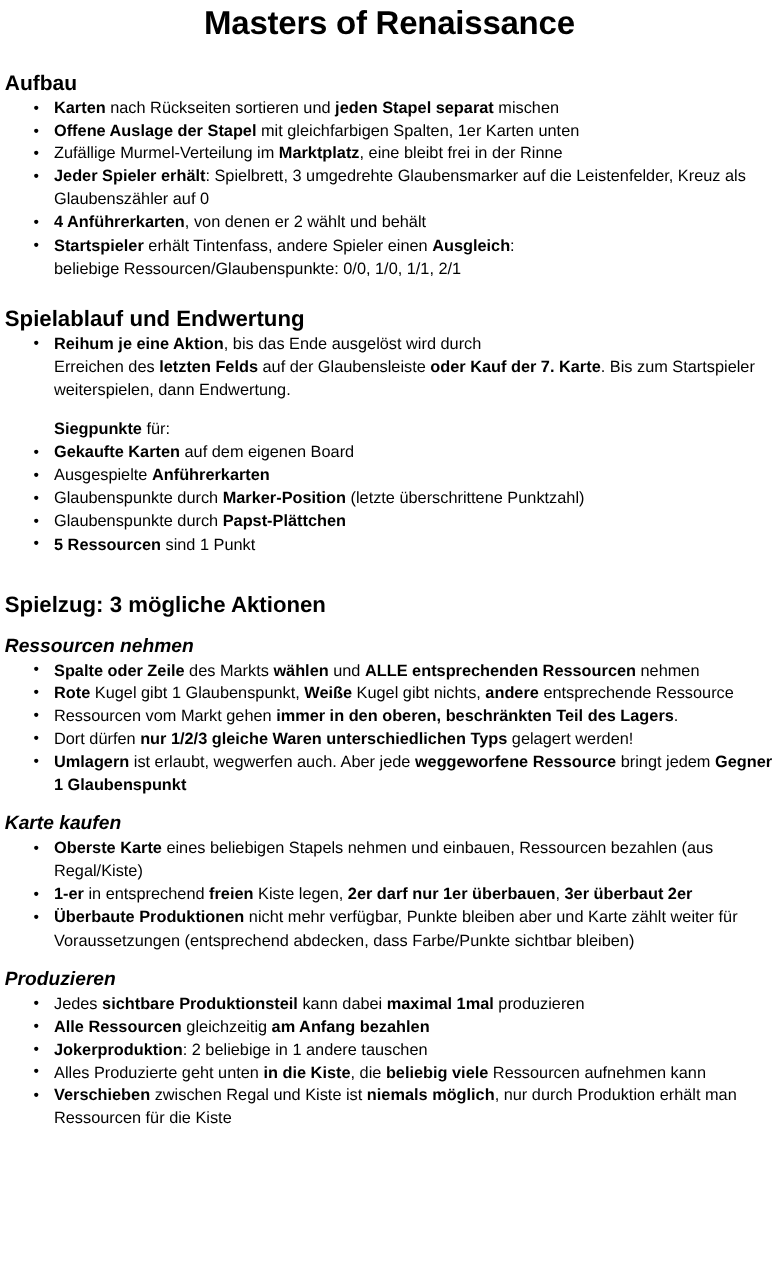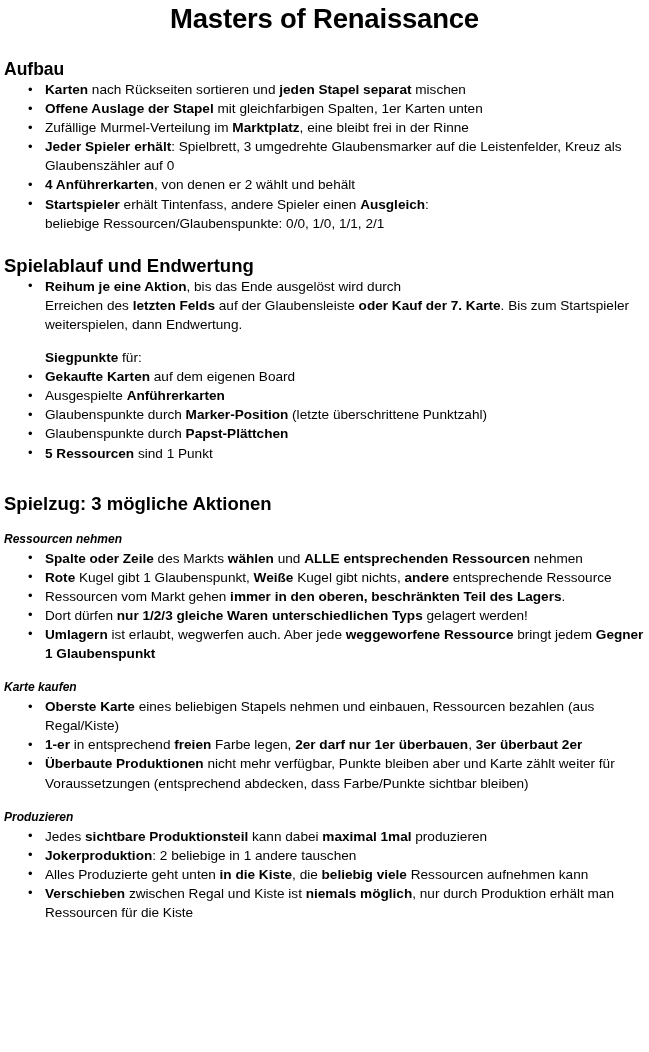--- a/index.html
+++ b/index.html
@@ -35,21 +35,21 @@
     font-weight: bold;
     margin: 0;
     padding: 0;
     line-height: 21px;
   }
   .h1.big {
     font-size: 18.5px;
     line-height: 22px;
   }
   .h2 {
-    font-size: 12px;
+    font-size: 16px;
     font-weight: bold;
     font-style: italic;
     margin: 0;
     padding: 0;
     line-height: 20px;
   }
   ul.bullets {
     list-style: none;
     margin: 0;
     padding: 0;
@@ -128,27 +128,28 @@
       <li class="bullet"><span>Ressourcen vom Markt gehen </span><b>immer in den oberen, beschränkten Teil des Lagers</b><span>.</span></li>
       <li class="bullet"><span>Dort dürfen </span><b>nur 1/2/3 gleiche Waren unterschiedlichen Typs</b><span> gelagert werden!</span></li>
       <li class="bullet"><b>Umlagern</b><span> ist erlaubt, wegwerfen auch. Aber jede </span><b>weggeworfene Ressource</b><span> bringt jedem </span><b>Gegner 1 Glaubenspunkt</b></li>
     </ul>
 
   <div class="spacer-md"></div>
 
   <h3 class="h2">Karte kaufen</h3>
   <ul class="bullets">
       <li class="bullet"><b>Oberste Karte</b><span> eines beliebigen Stapels nehmen und einbauen, Ressourcen bezahlen (aus Regal/Kiste)</span></li>
-      <li class="bullet"><b>1-er</b><span> in entsprechend </span><b>freien</b><span> Farbe legen, </span><b>2er darf nur 1er überbauen</b><span>, </span><b>3er überbaut 2er</b></li>
+      <li class="bullet"><b>1-er</b><span> in entsprechend </span><b>freien</b><span> Kiste legen, </span><b>2er darf nur 1er überbauen</b><span>, </span><b>3er überbaut 2er</b></li>
       <li class="bullet"><b>Überbaute Produktionen</b><span> nicht mehr verfügbar, Punkte bleiben aber und Karte zählt weiter für Voraussetzungen (entsprechend abdecken, dass Farbe/Punkte sichtbar bleiben)</span></li>
     </ul>
 
   <div class="spacer-md"></div>
 
   <h3 class="h2">Produzieren</h3>
   <ul class="bullets">
       <li class="bullet"><span>Jedes </span><b>sichtbare Produktionsteil</b><span> kann dabei </span><b>maximal 1mal</b><span> produzieren</span></li>
+      <li class="bullet"><b>Alle Ressourcen</b><span> gleichzeitig </span><b>am Anfang bezahlen</b></li>
       <li class="bullet"><b>Jokerproduktion</b><span>: 2 beliebige in 1 andere tauschen</span></li>
       <li class="bullet"><span>Alles Produzierte geht unten </span><b>in die Kiste</b><span>, die </span><b>beliebig viele</b><span> Ressourcen aufnehmen kann</span></li>
       <li class="bullet"><b>Verschieben</b><span> zwischen Regal und Kiste ist </span><b>niemals möglich</b><span>, nur durch Produktion erhält man Ressourcen für die Kiste</span></li>
     </ul>
 
 </div>
 
 </body></html>

